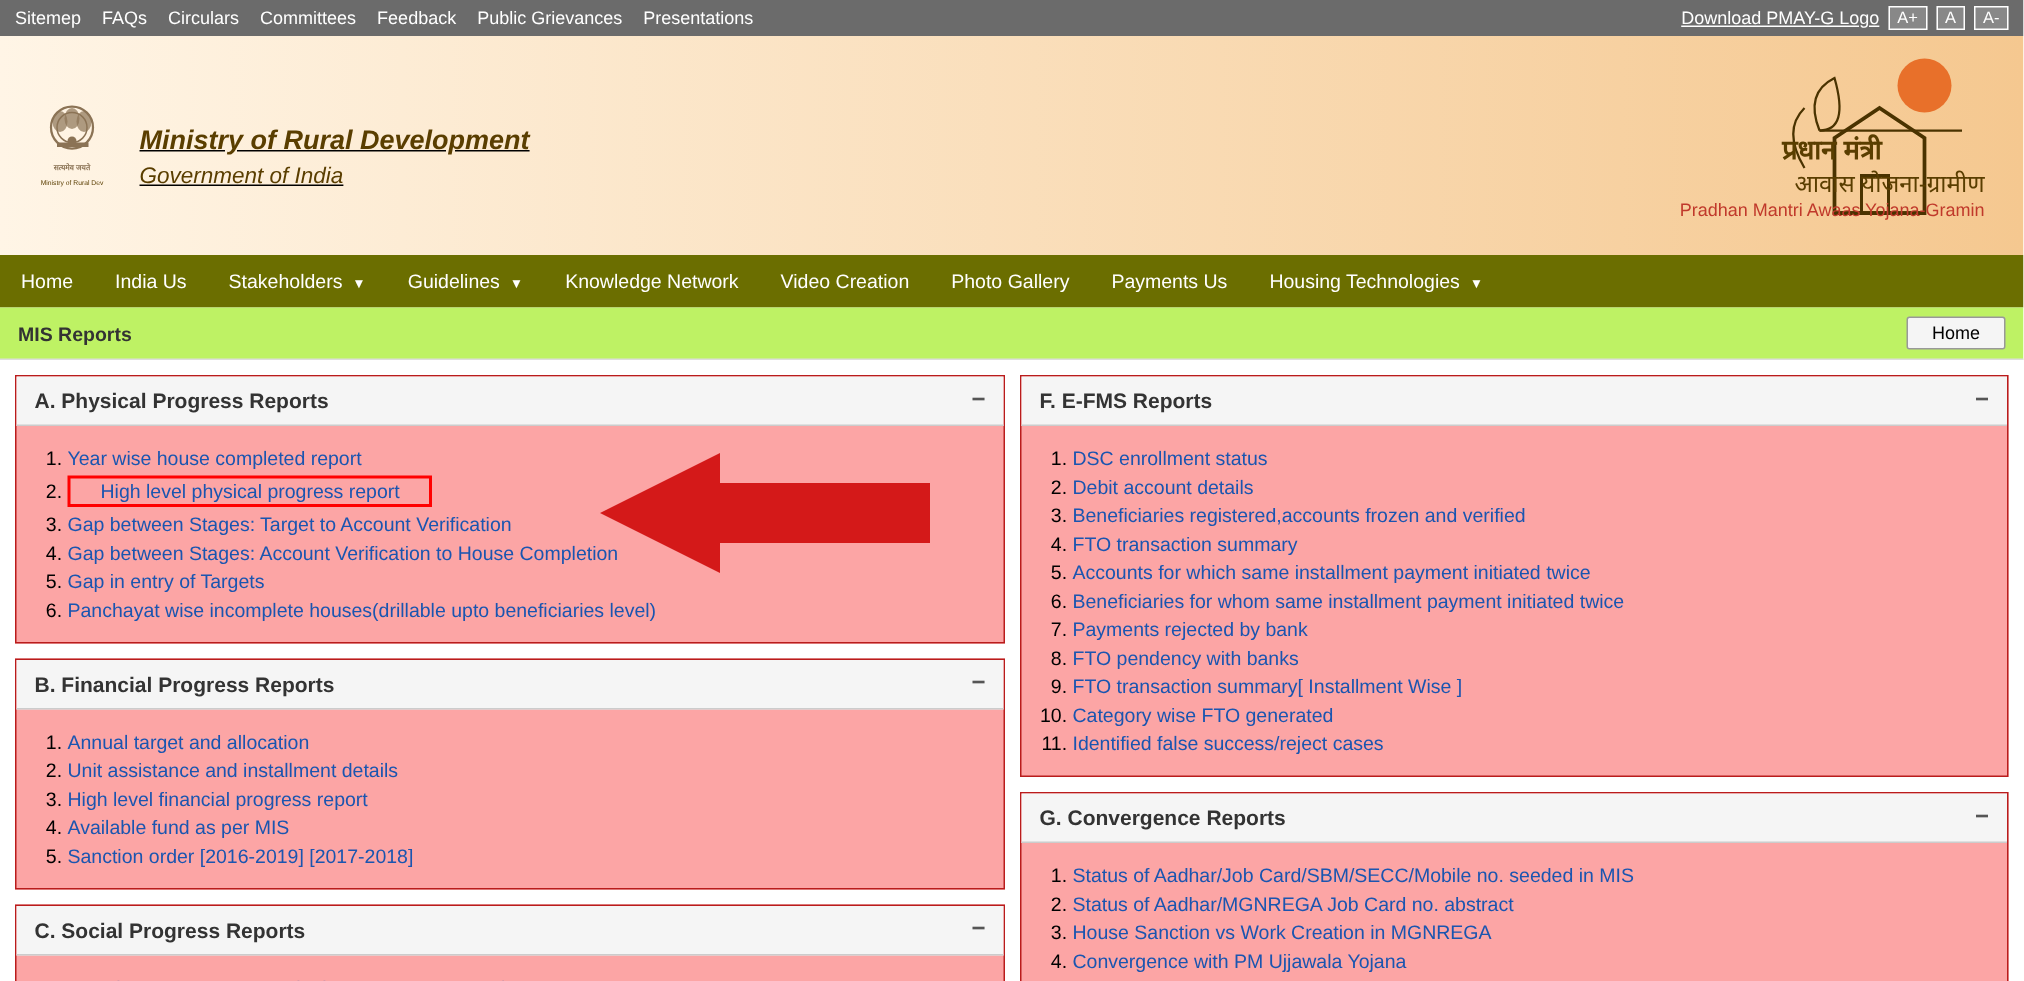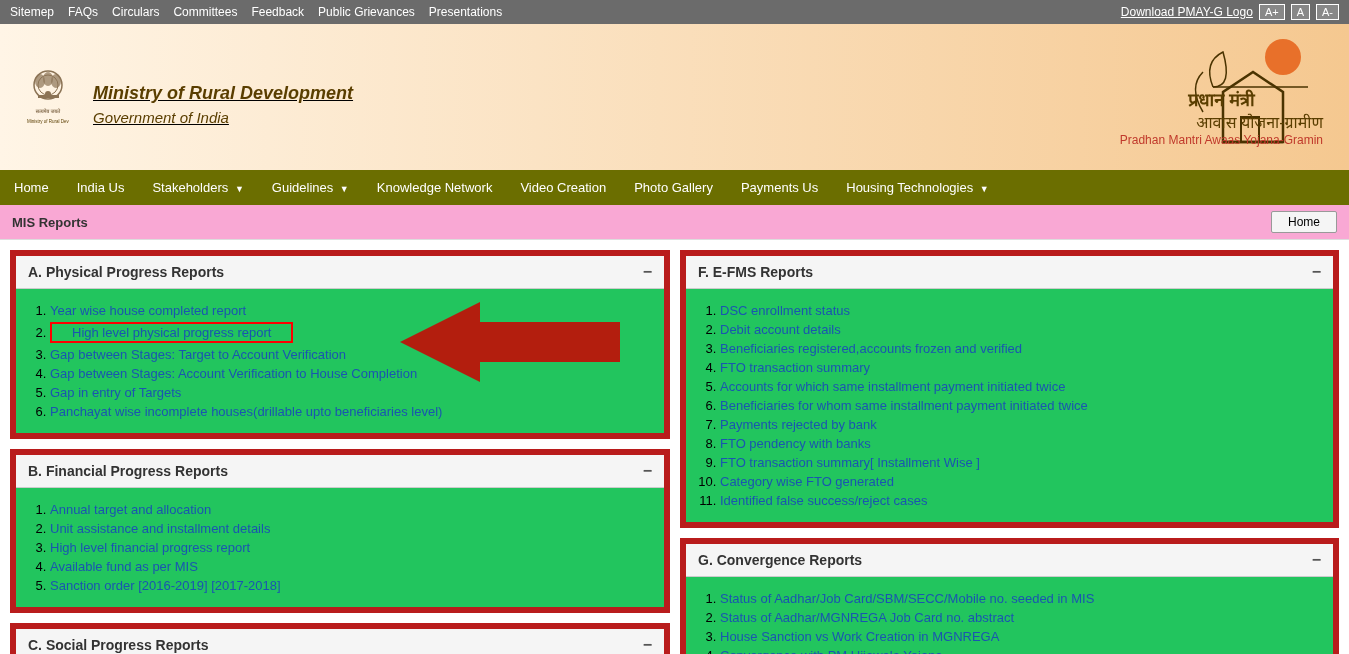--- a/index.html
+++ b/index.html
@@ -55,21 +55,21 @@
       padding: 10px 14px;
       cursor: pointer;
       font-size: 13px;
       white-space: nowrap;
       position: relative;
     }
     .nav-item .arrow { font-size: 9px; margin-left: 3px; }
 
     
     .breadcrumb-bar {
-      background: #f9a8d4;
+      background: #bef264;
       display: flex;
       align-items: center;
       justify-content: space-between;
       padding: 6px 12px;
       border-bottom: 1px solid #ddd;
       font-size: 13px;
     }
     .breadcrumb-bar .page-title { font-weight: bold; color: #333; }
     .breadcrumb-bar .marquee-text { color: #c00; font-size: 12px; flex: 1; margin: 0 20px; overflow: hidden; white-space: nowrap; }
     .home-btn {
@@ -82,22 +82,22 @@
       display: flex;
       padding: 10px;
       gap: 10px;
       background: #fff;
     }
     .left-col { flex: 0 0 660px; display: flex; flex-direction: column; gap: 10px; }
     .right-col { flex: 1; display: flex; flex-direction: column; gap: 10px; }
 
     
     .section-box {
-      border: 6px solid #b91c1c;
-      background: #22c55e;
+      border: 1px solid #b91c1c;
+      background: #fca5a5;
     }
     .section-header {
       background: #f5f5f5;
       border-bottom: 1px solid #ccc;
       padding: 7px 12px;
       display: flex;
       align-items: center;
       justify-content: space-between;
       font-weight: bold;
       font-size: 14px;

